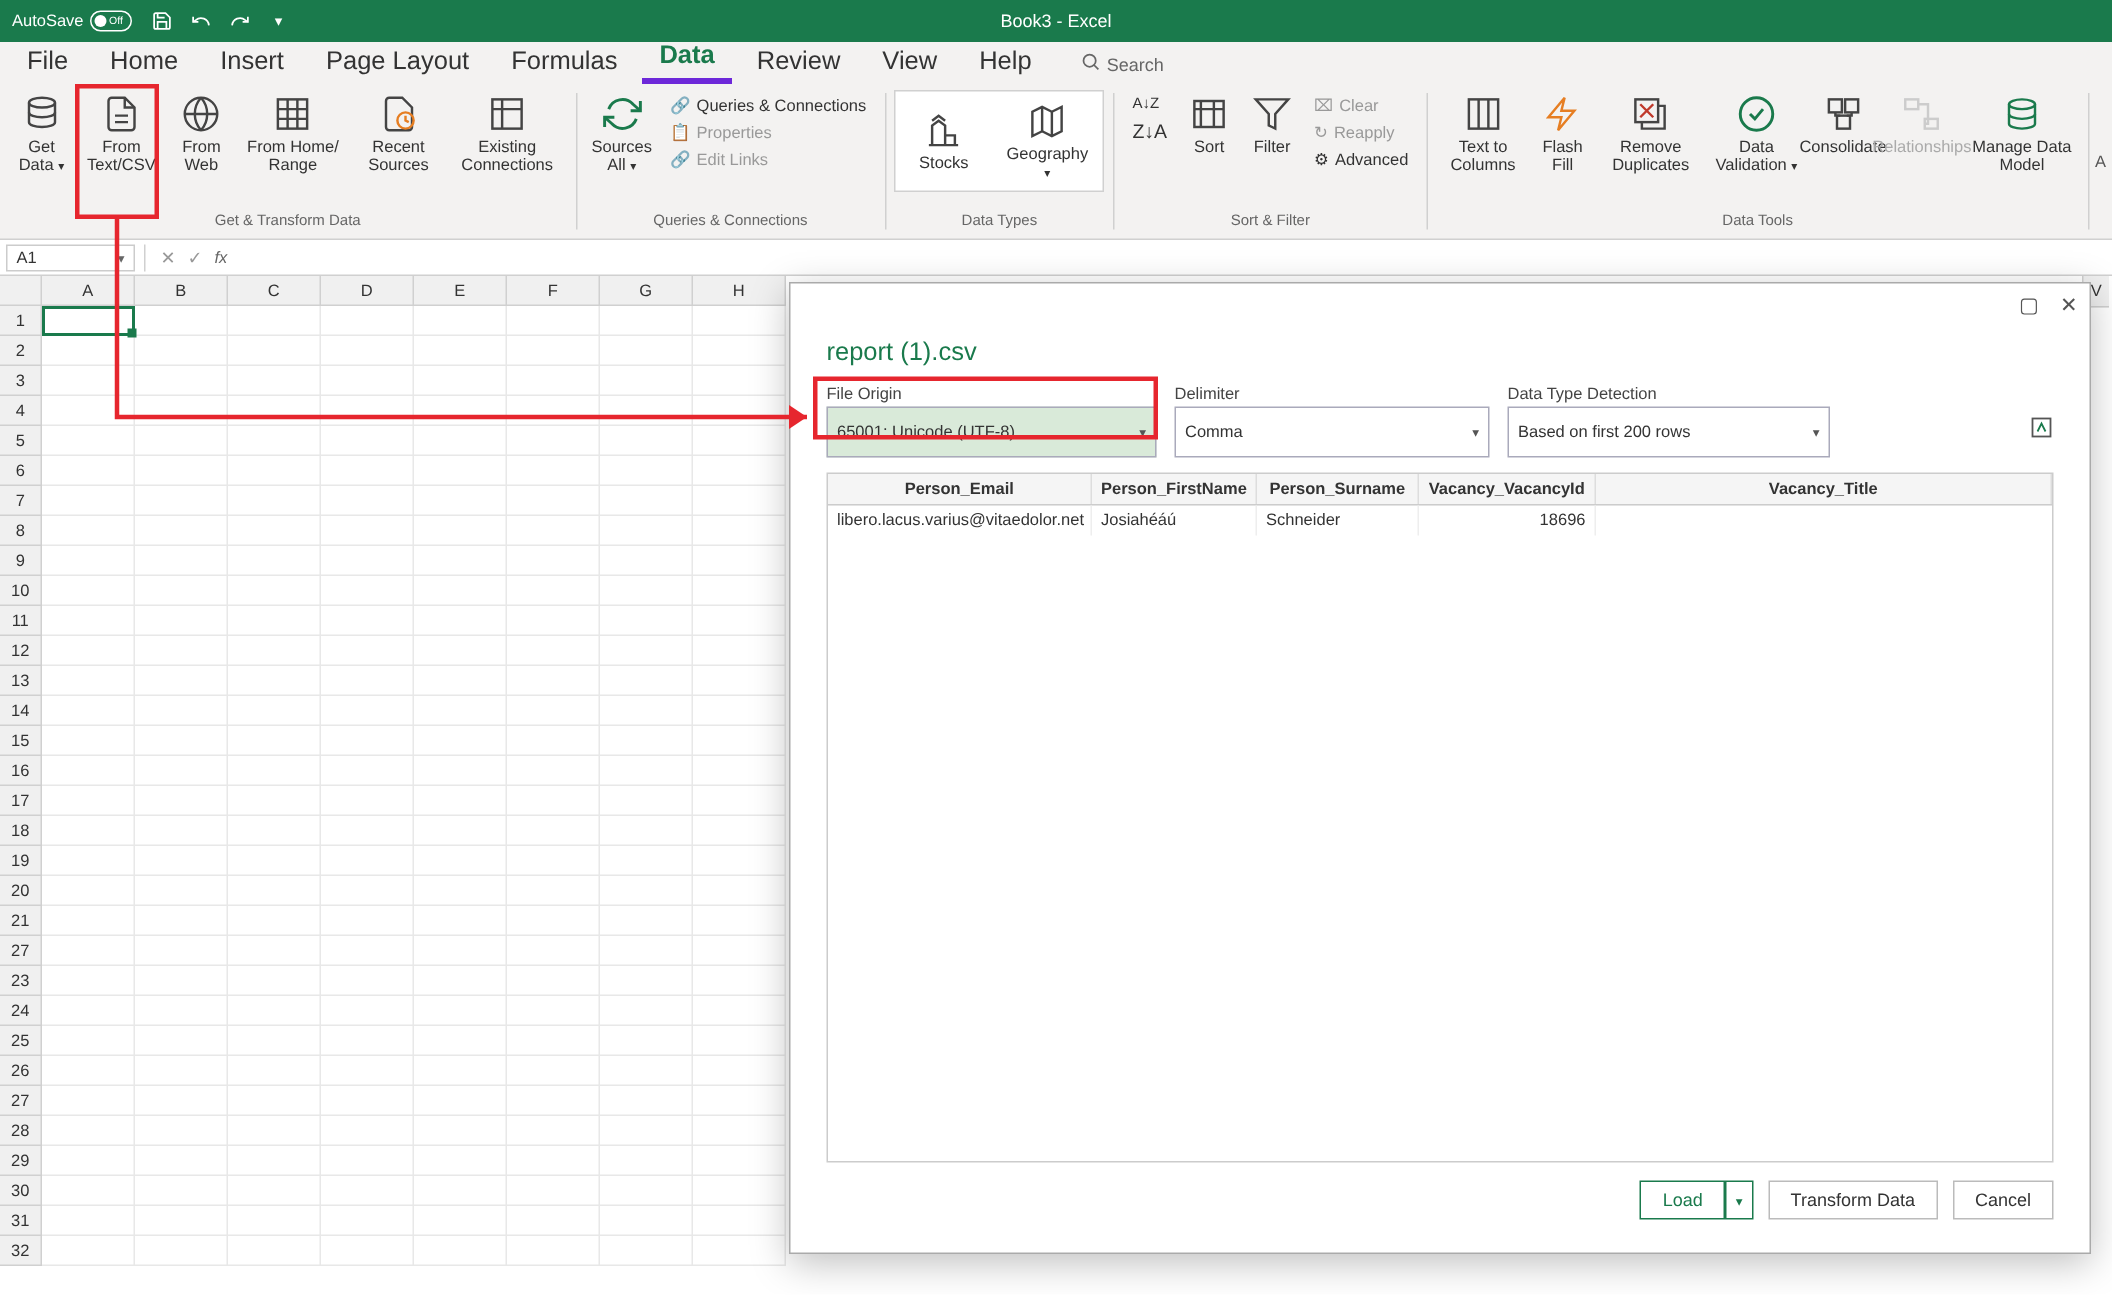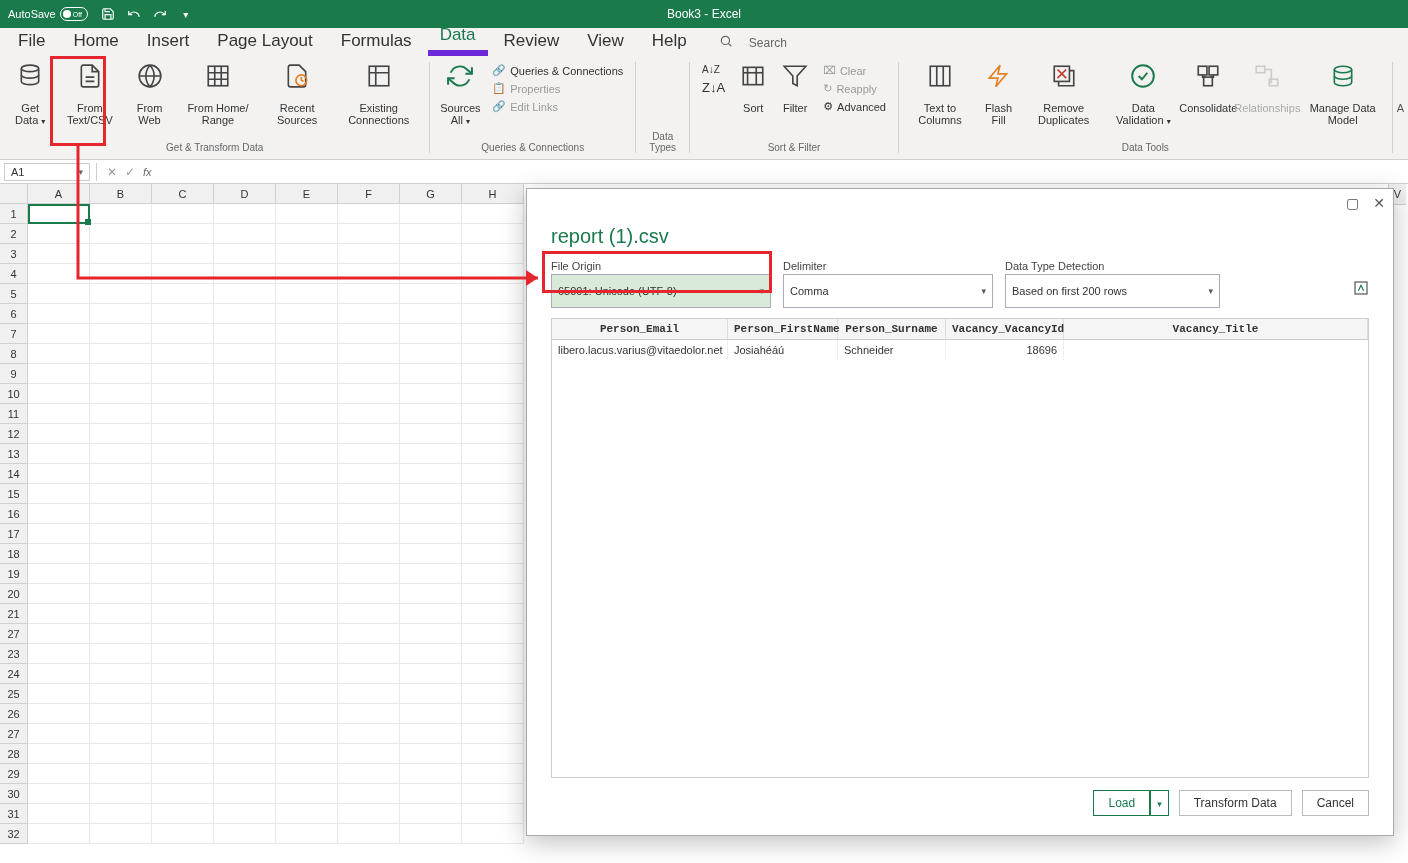--- a/index.html
+++ b/index.html
@@ -10,30 +10,30 @@
 .autosave { display: flex; align-items: center; gap: 4px; font-size: 11px; }
 .toggle-pill { width: 28px; height: 14px; border: 1px solid #fff; border-radius: 8px; display: inline-flex; align-items: center; justify-content: flex-start; padding: 0 2px; font-size: 8px; }
 .toggle-dot { width: 8px; height: 8px; border-radius: 50%; background: #fff; }
 .title-bar-icons { display: flex; gap: 10px; margin-left: 12px; align-items: center; }
 .title-bar-icon { width: 16px; height: 16px; display: flex; align-items: center; justify-content: center; }
 .title-center { position: absolute; left: 50%; transform: translateX(-50%); font-size: 12px; }
 
 
 .ribbon-tabs { background: #f3f2f1; height: 28px; display: flex; align-items: flex-end; padding: 0 6px; border-bottom: 0; gap: 4px; }
 .ribbon-tab { padding: 5px 12px; font-size: 17px; cursor: pointer; }
-.ribbon-tab.active { border-bottom: 6px solid #6d28d9; color: #1a7a4c; font-weight: 400; }
-.ribbon-search { display: flex; align-items: center; gap: 16px; margin-left: 8px; color: #666; padding: 5px 8px; }
+.ribbon-tab.active { border-bottom: 4px solid #6d28d9; color: #1a7a4c; font-weight: 700; }
+.ribbon-search { display: flex; align-items: center; gap: 4px; margin-left: 8px; color: #666; padding: 5px 8px; }
 
 
 .ribbon { background: #f3f2f1; height: 104px; display: flex; border-bottom: 1px solid #d0d0d0; }
 .ribbon-group { display: flex; flex-direction: column; align-items: center; padding: 4px 6px; }
 .ribbon-group-items { display: flex; gap: 2px; flex: 1; align-items: flex-start; }
 .ribbon-group-label { font-size: 10px; color: #666; margin-top: auto; padding-bottom: 2px; text-align: center; }
 .ribbon-sep { width: 1px; background: #d0d0d0; margin: 6px 0; }
-.big-btn { display: flex; flex-direction: column; align-items: center; padding: 2px 4px; gap: 12px; cursor: pointer; text-align: center; font-size: 11px; min-width: 40px; }
+.big-btn { display: flex; flex-direction: column; align-items: center; padding: 2px 4px; gap: 2px; cursor: pointer; text-align: center; font-size: 11px; min-width: 40px; }
 .big-btn-icon { width: 28px; height: 28px; display: flex; align-items: center; justify-content: center; }
 .big-btn-label { line-height: 1.1; }
 .small-btn-stack { display: flex; flex-direction: column; gap: 1px; padding: 2px; }
 .small-btn { display: flex; align-items: center; gap: 4px; padding: 2px 4px; font-size: 11px; cursor: pointer; white-space: nowrap; }
 .small-btn.disabled { color: #999; }
 .data-types-box { border: 1px solid #d0d0d0; background: #fff; padding: 4px; display: flex; gap: 8px; align-items: center; }
 
 
 .highlight-box { position: absolute; border: 3px solid #e6262e; z-index: 100; pointer-events: none; }
 .arrow-line { position: absolute; z-index: 99; }
@@ -57,36 +57,36 @@
 .grid-cell { width: 62px; height: 20px; border-right: 1px solid #e8e8e8; border-bottom: 1px solid #e8e8e8; }
 .grid-cell.selected { border: 2px solid #1a7a4c; position: relative; }
 .grid-cell.selected::after { content: ''; position: absolute; right: -3px; bottom: -3px; width: 6px; height: 6px; background: #1a7a4c; }
 .corner-box { width: 28px; height: 20px; background: #f0f0f0; border-right: 1px solid #d0d0d0; border-bottom: 1px solid #d0d0d0; }
 
 
 .dialog { position: absolute; top: 188px; left: 526px; width: 868px; height: 648px; background: #fff; border: 1px solid #aaa; box-shadow: 0 6px 24px rgba(0,0,0,.25); z-index: 50; display: flex; flex-direction: column; }
 .dialog-titlebar { display: flex; justify-content: flex-end; padding: 6px 8px; gap: 14px; }
 .dialog-titlebar span { cursor: pointer; font-size: 14px; color: #555; }
 .dialog-body { padding: 8px 24px 14px 24px; flex: 1; display: flex; flex-direction: column; }
-.dialog-title { color: #1a7a4c; font-size: 20px; font-weight: 400; margin-bottom: 12px; }
+.dialog-title { color: #1a7a4c; font-size: 17px; font-weight: 400; margin-bottom: 12px; }
 .controls-row { display: flex; gap: 12px; margin-bottom: 4px; align-items: flex-start; }
 .ctrl-group { display: flex; flex-direction: column; gap: 2px; }
 .ctrl-label { font-size: 11px; color: #444; }
 .ctrl-select { border: 1px solid #aab; padding: 3px 6px; font-size: 11px; background: #fff; display: flex; justify-content: space-between; align-items: center; height: 34px; }
 .ctrl-select.highlight { background: #d9ead9; }
 .ctrl-dd-arrow { font-size: 9px; color: #555; }
 .file-origin-group { width: 220px; }
 .delimiter-group { width: 210px; }
 .detection-group { width: 215px; }
 .refresh-ico { margin-left: auto; margin-top: 20px; }
 
 .highlight-box.file-origin-hl { top: 251px; left: 542px; width: 230px; height: 42px; }
 
 .preview-table { border: 1px solid #ccc; margin-top: 6px; width: 100%; height: 460px; background: #fff; overflow: hidden; }
-.pt-head { display: flex; background: #f5f5f5; border-bottom: 1px solid #ccc; font-family: Liberation Mono, monospace; }
+.pt-head { display: flex; background: #f5f5f5; border-bottom: 1px solid #ccc; }
 .pt-col { padding: 4px 6px; font-size: 11px; font-weight: 600; border-right: 1px solid #ddd; text-align: center; }
 .pt-row { display: flex; border-bottom: 0; }
 .pt-cell { padding: 4px 6px; font-size: 11px; border-right: 1px solid #eee; white-space: nowrap; overflow: hidden; }
 .pt-c1 { width: 176px; }
 .pt-c2 { width: 110px; }
 .pt-c3 { width: 108px; }
 .pt-c4 { width: 118px; text-align: right; }
 .pt-c5 { flex: 1; }
 
 .dialog-footer { display: flex; justify-content: flex-end; gap: 10px; padding-top: 12px; }
@@ -244,20 +244,42 @@
             <span>🔗</span>
             <span>Edit Links</span>
           </div>
       </div>
     </div>
     <div class="ribbon-group-label">Queries &amp; Connections</div>
   </div>
   <div class="ribbon-sep"></div>
 
   <div class="ribbon-group">
+    <div class="ribbon-group-items">
+      <div class="data-types-box">
+        <div class="big-btn" style="min-width:56px">
+          <div class="big-btn-icon">
+              <svg width="26" height="26" viewBox="0 0 24 24" fill="none" stroke="#444" stroke-width="1.5">
+                <path d="M3 21h18M5 21V9l4-3 4 3v12M13 21v-6h6v6"></path>
+                <path d="M5 6l4-3 4 3"></path>
+              </svg>
+            </div>
+          <div class="big-btn-label">Stocks</div>
+        </div>
+        <div class="big-btn" style="min-width:66px">
+          <div class="big-btn-icon">
+              <svg width="26" height="26" viewBox="0 0 24 24" fill="none" stroke="#444" stroke-width="1.5">
+                <path d="M9 3 3 6v15l6-3 6 3 6-3V3l-6 3-6-3z"></path>
+                <path d="M9 3v15M15 6v15"></path>
+              </svg>
+            </div>
+          <div class="big-btn-label"><span>Geography</span> <span style="font-size:8px">▾</span></div>
+        </div>
+      </div>
+    </div>
     <div class="ribbon-group-label">Data Types</div>
   </div>
   <div class="ribbon-sep"></div>
 
   <div class="ribbon-group">
     <div class="ribbon-group-items">
       <div class="small-btn-stack" style="justify-content:center">
         <div class="small-btn">
             <span style="font-size:10px">A↓Z</span>
           </div>

